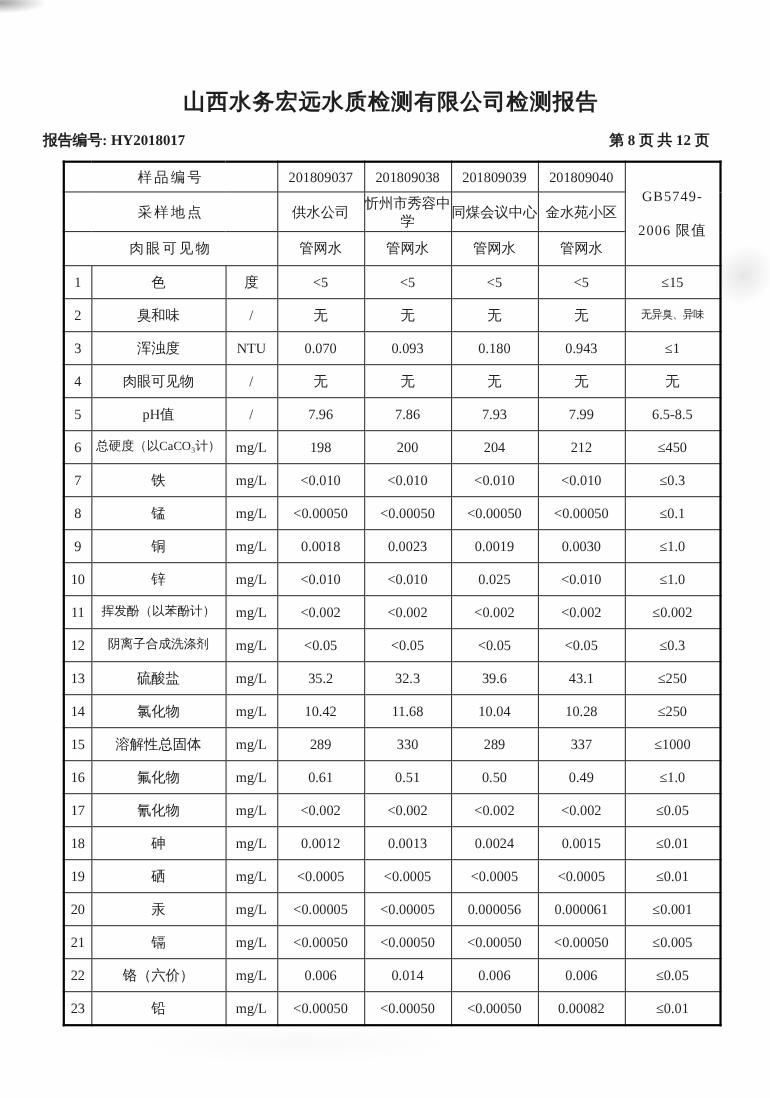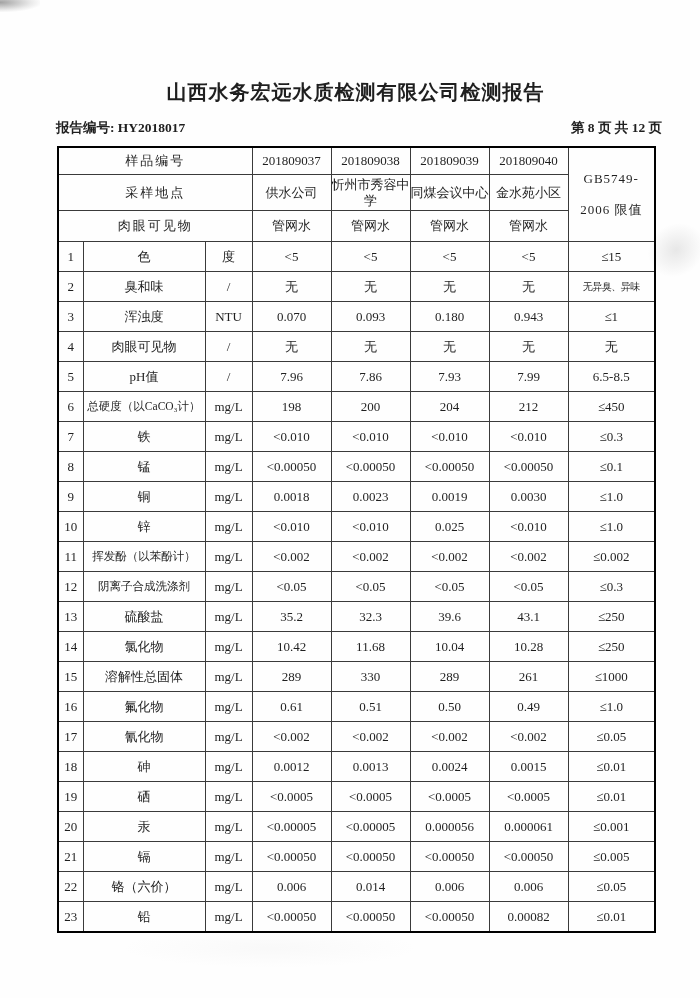--- a/index.html
+++ b/index.html
@@ -7,21 +7,21 @@
     width:700px;height:998px;position:relative;overflow:hidden;
     background:#fefefe;color:#1f1f1f;
     font-family:"Liberation Serif","DejaVu Serif",serif;
   }
   .page-title{
     position:absolute;top:79px;left:57px;width:597px;
     text-align:center;font-size:20px;font-weight:bold;letter-spacing:1px;
     margin:0;
   }
   .meta-row{
-    position:absolute;top:119px;left:56px;width:606px;
+    position:absolute;top:119px;left:39px;width:606px;
     display:flex;justify-content:space-between;
     font-size:13.5px;font-weight:bold;
   }
   table.report{
     position:absolute;top:146px;left:57px;width:597px;
     border-collapse:collapse;table-layout:fixed;
     border:2px solid #000000;
   }
   table.report td{
     border:1px solid #3a3a3a;
@@ -262,21 +262,21 @@
     <td class="c-limit">≤250</td>
   </tr>
 
   <tr>
     <td class="c-no">15</td>
     <td class="c-param">溶解性总固体</td>
     <td class="c-unit">mg/L</td>
     <td class="c-val">289</td>
     <td class="c-val">330</td>
     <td class="c-val">289</td>
-    <td class="c-val">261</td>
+    <td class="c-val">337</td>
     <td class="c-limit">≤1000</td>
   </tr>
 
   <tr>
     <td class="c-no">16</td>
     <td class="c-param">氟化物</td>
     <td class="c-unit">mg/L</td>
     <td class="c-val">0.61</td>
     <td class="c-val">0.51</td>
     <td class="c-val">0.50</td>

